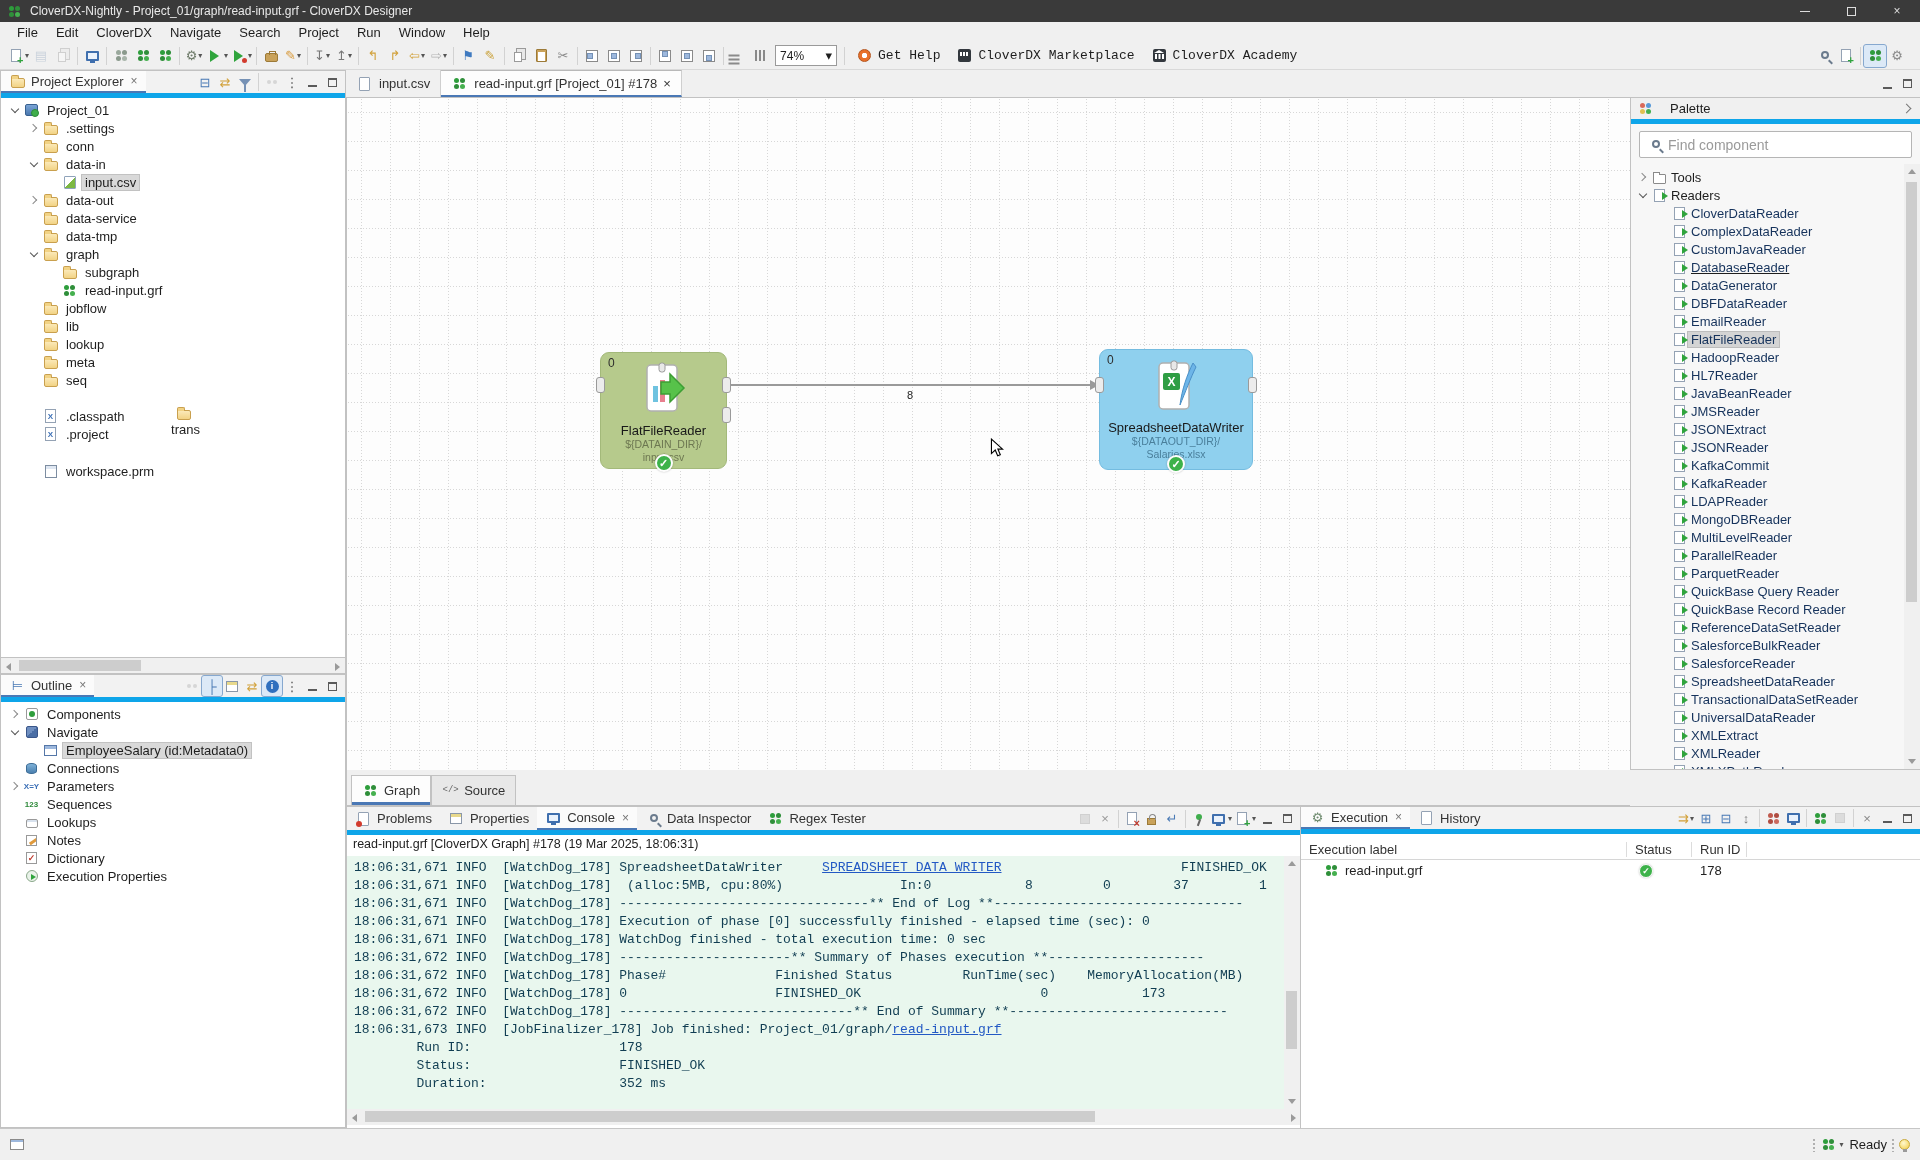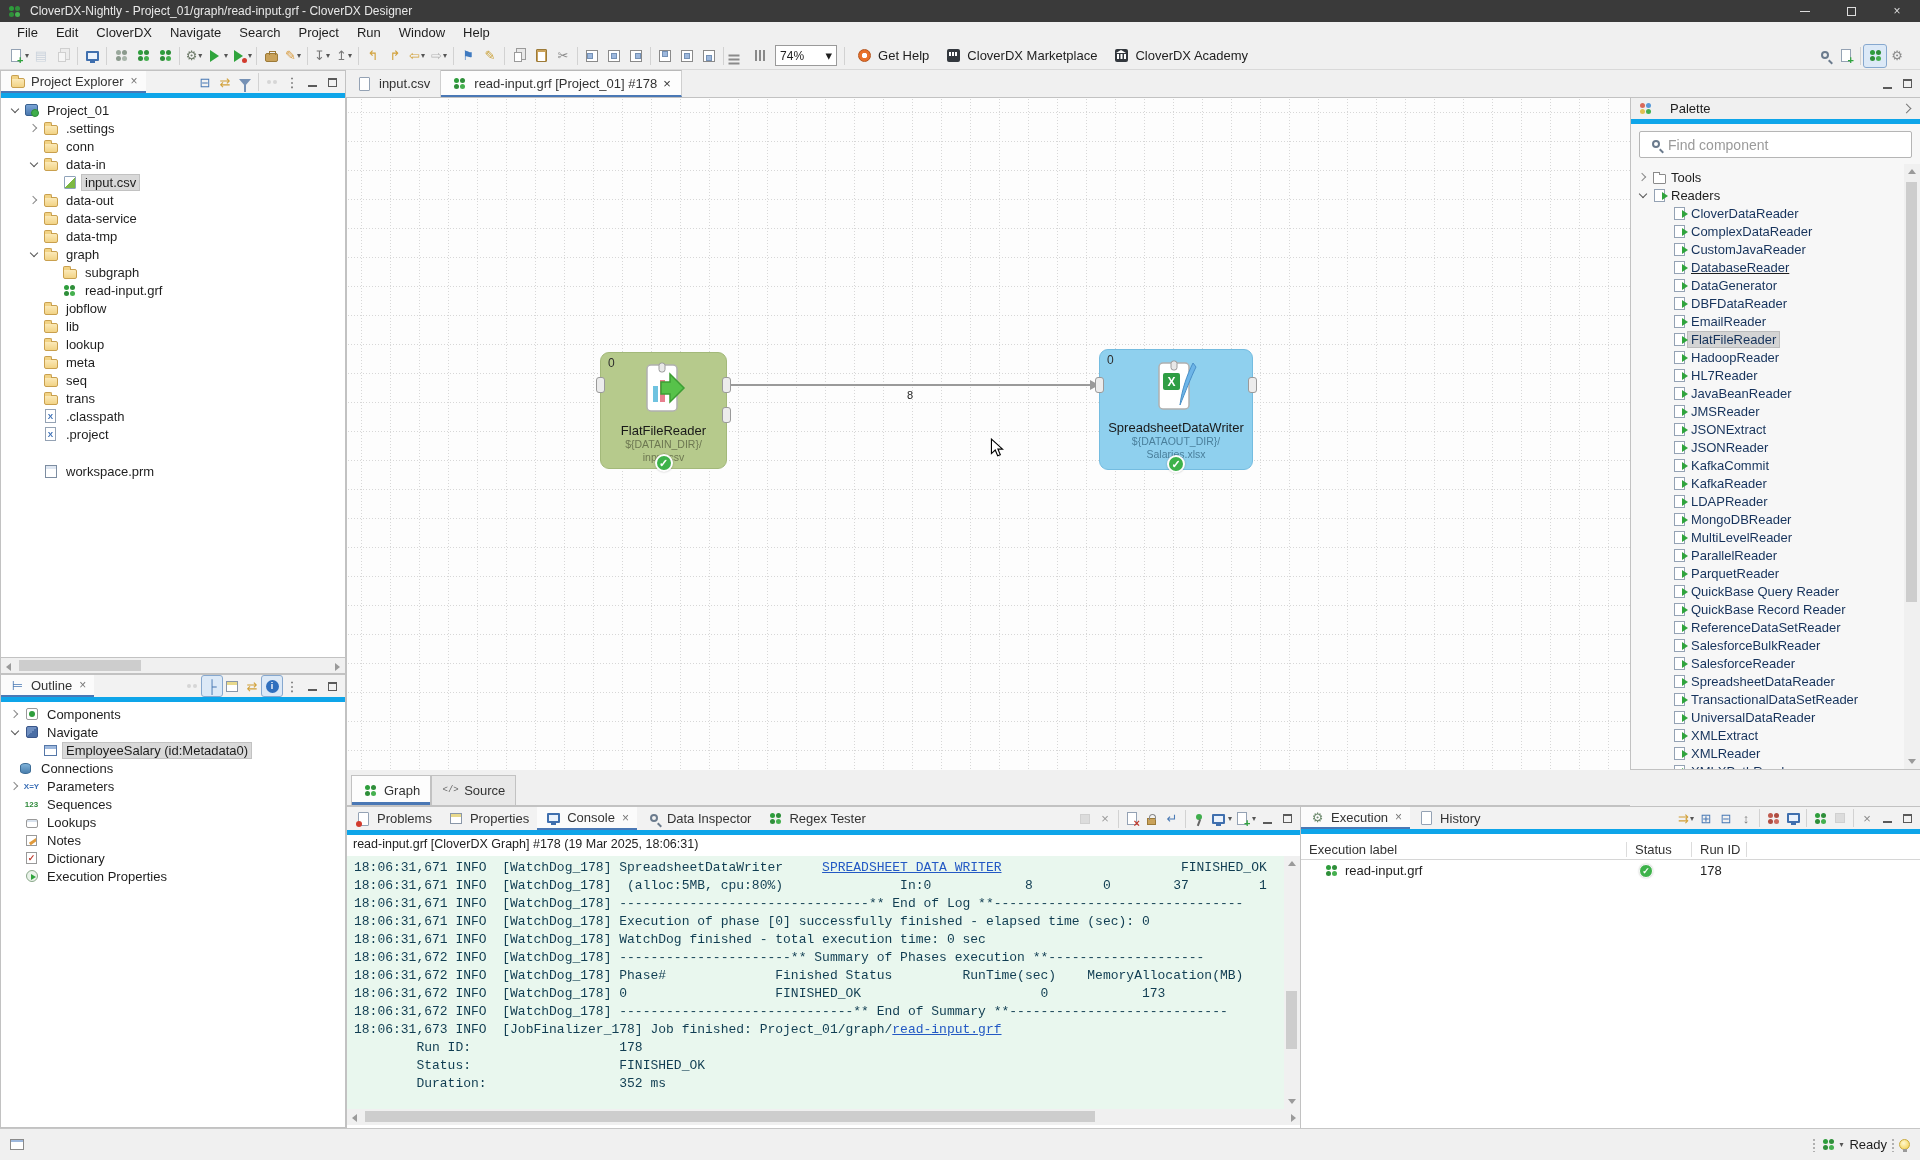--- a/index.html
+++ b/index.html
@@ -19,21 +19,21 @@
   .menubar { position:absolute; left:0; top:22px; width:1920px; height:20px; background:#f0f0f0; display:flex; align-items:center; padding-left:8px; }
   .menubar .mitem { padding:2px 9px; }
   .toolbar { position:absolute; left:0; top:42px; width:1920px; height:28px; background:#f0f0f0; border-bottom:1px solid #d9d9d9; display:flex; align-items:center; padding:0 6px; }
   .tbtn { height:22px; min-width:22px; display:flex; align-items:center; justify-content:center; border-radius:2px; padding:0 1px; }
   .tbtn.dis { opacity:.38; }
   .tbtn.sel { background:#dce9f7; outline:1px solid #86a8cf; }
   .tbtn .dd { font-size:8px; color:#555; margin-left:1px; }
   .tsep { width:1px; height:18px; background:#d2d2d2; margin:0 3px; flex:none; }
   .zoombox { width:62px; height:21px; background:#fff; border:1px solid #9a9a9a; display:flex; align-items:center; padding:0 4px; margin:0 4px; }
   .zoombox .zv { flex:1; font-size:12px; }
-  .tlink { display:flex; align-items:center; gap:5px; padding:0 8px; }
+  .tlink { display:flex; align-items:center; gap:5px; padding:0 8px;font-family:Liberation Mono, monospace; }
   .tspacer { flex:1; }
 
   
   .ico { display:inline-flex; align-items:center; justify-content:center; width:17px; height:17px; font-size:13px; flex:none; position:relative; }
   .gly { font-size:13px; line-height:1; }
   .i-folder { width:14px; height:10px; background:linear-gradient(#fbe9b8,#f2d385); border:1px solid #c9a04e; border-radius:1px 2px 2px 2px; position:relative; margin-top:3px; }
   .i-folder::before { content:''; position:absolute; top:-4px; left:-1px; width:6px; height:3px; background:#f2d385; border:1px solid #c9a04e; border-bottom:none; border-radius:2px 2px 0 0; }
   .i-page { width:11px; height:14px; background:#fff; border:1px solid #94a2b4; border-radius:1px; position:relative; }
   .i-csv  { width:12px; height:13px; border:1px solid #8fa3ba; background:linear-gradient(135deg,#fff 52%,#7cb842 52%); border-radius:1px; }
   .cl4 { width:5px; height:5px; border-radius:50%; background:#2e9e3c; box-shadow:6px 0 0 #2f8f3a, 0 6px 0 #2f8f3a, 6px 6px 0 #45b04f; margin:-6px 6px 6px -6px; position:relative; top:3px; left:3px; }
@@ -568,21 +568,21 @@
           </span>
           <span class="lbl">meta</span>
         </div>
         <div class="trow" style="padding-left: 25px;">
           <span class="tw"></span>
           <span class="ico">
             <span class="i-folder"></span>
           </span>
           <span class="lbl">seq</span>
         </div>
-        <div class="trow" style="padding-left: 25px;">
+        <div class="trow" style="padding-left: 25px; flex-direction: column;">
           <span class="tw"></span>
           <span class="ico">
             <span class="i-folder"></span>
           </span>
           <span class="lbl">trans</span>
         </div>
         <div class="trow" style="padding-left: 25px;">
           <span class="tw"></span>
           <span class="ico">
             <span class="i-xml">X</span>
@@ -673,21 +673,21 @@
           </span>
           <span class="lbl">Navigate</span>
         </div>
         <div class="trow sel" style="padding-left: 25px;">
           <span class="tw"></span>
           <span class="ico">
             <span class="i-record"></span>
           </span>
           <span class="lbl">EmployeeSalary (id:Metadata0)</span>
         </div>
-        <div class="trow" style="">
+        <div class="trow" style="padding-left: 6px;">
           <span class="tw"></span>
           <span class="ico">
             <span class="i-db"></span>
           </span>
           <span class="lbl">Connections</span>
         </div>
         <div class="trow" style="padding-left: 6px;">
           <span class="tw closed"></span>
           <span class="ico">
             <span class="i-text">X=Y</span>

